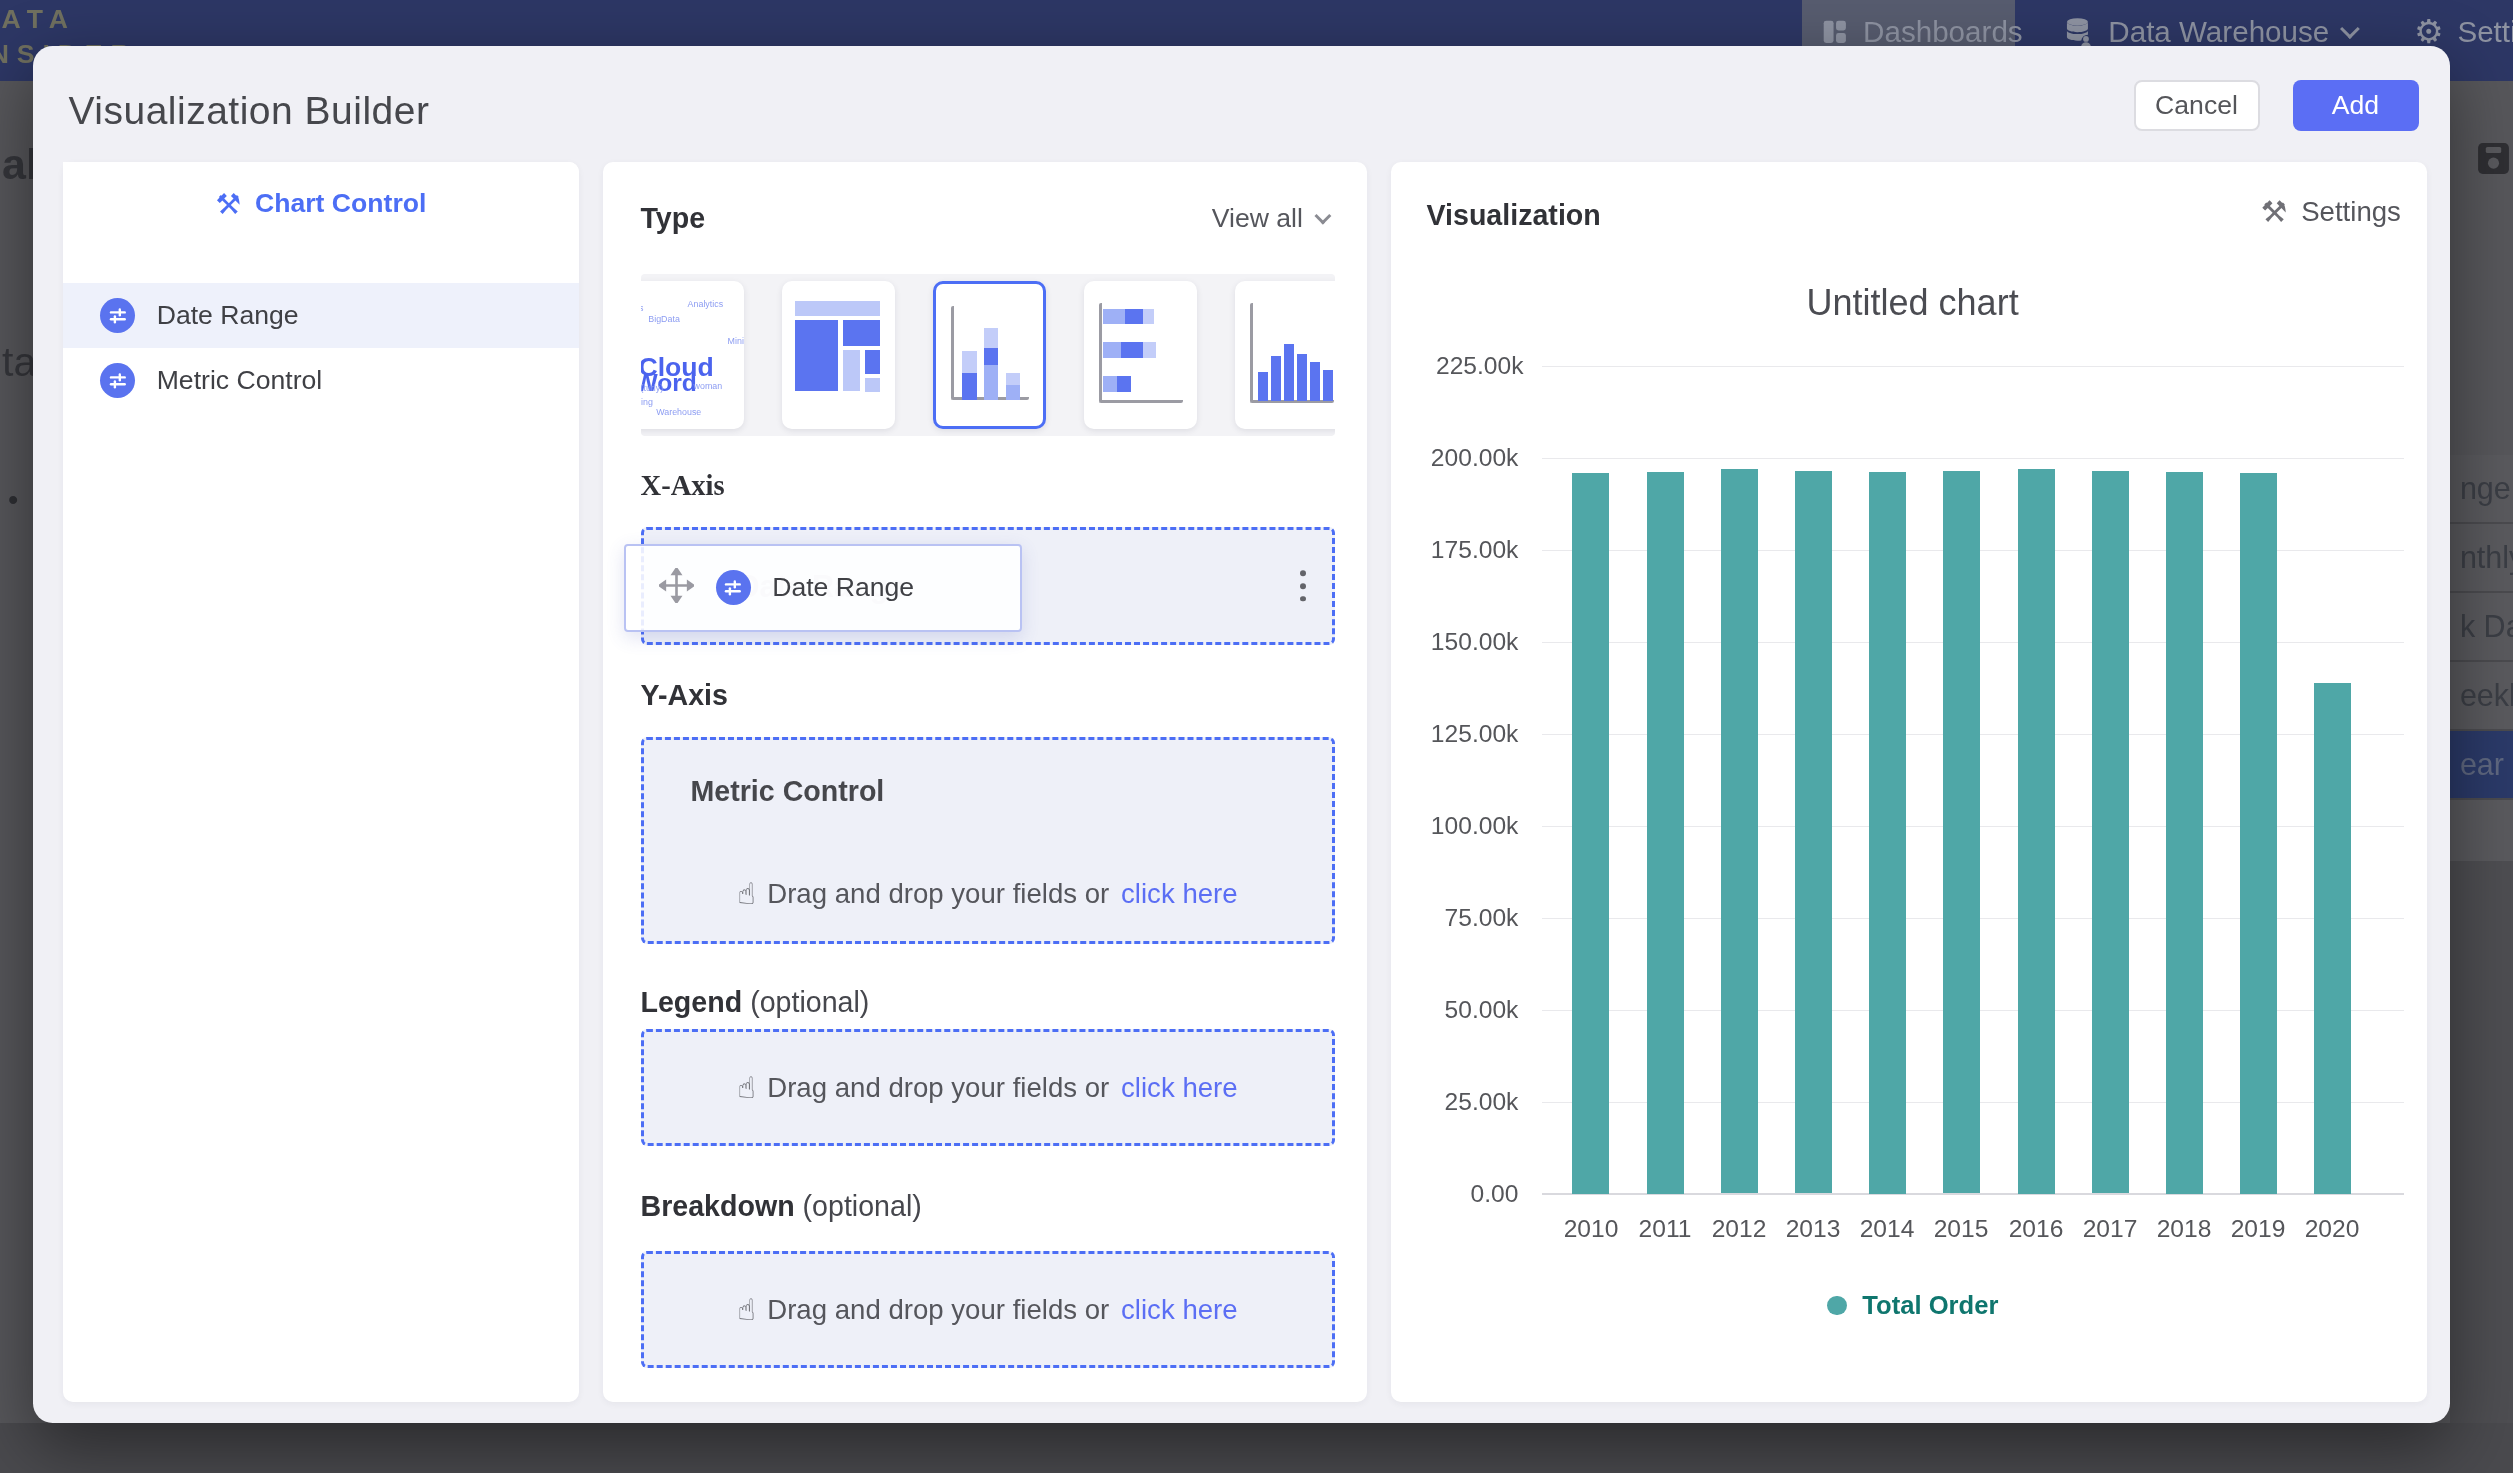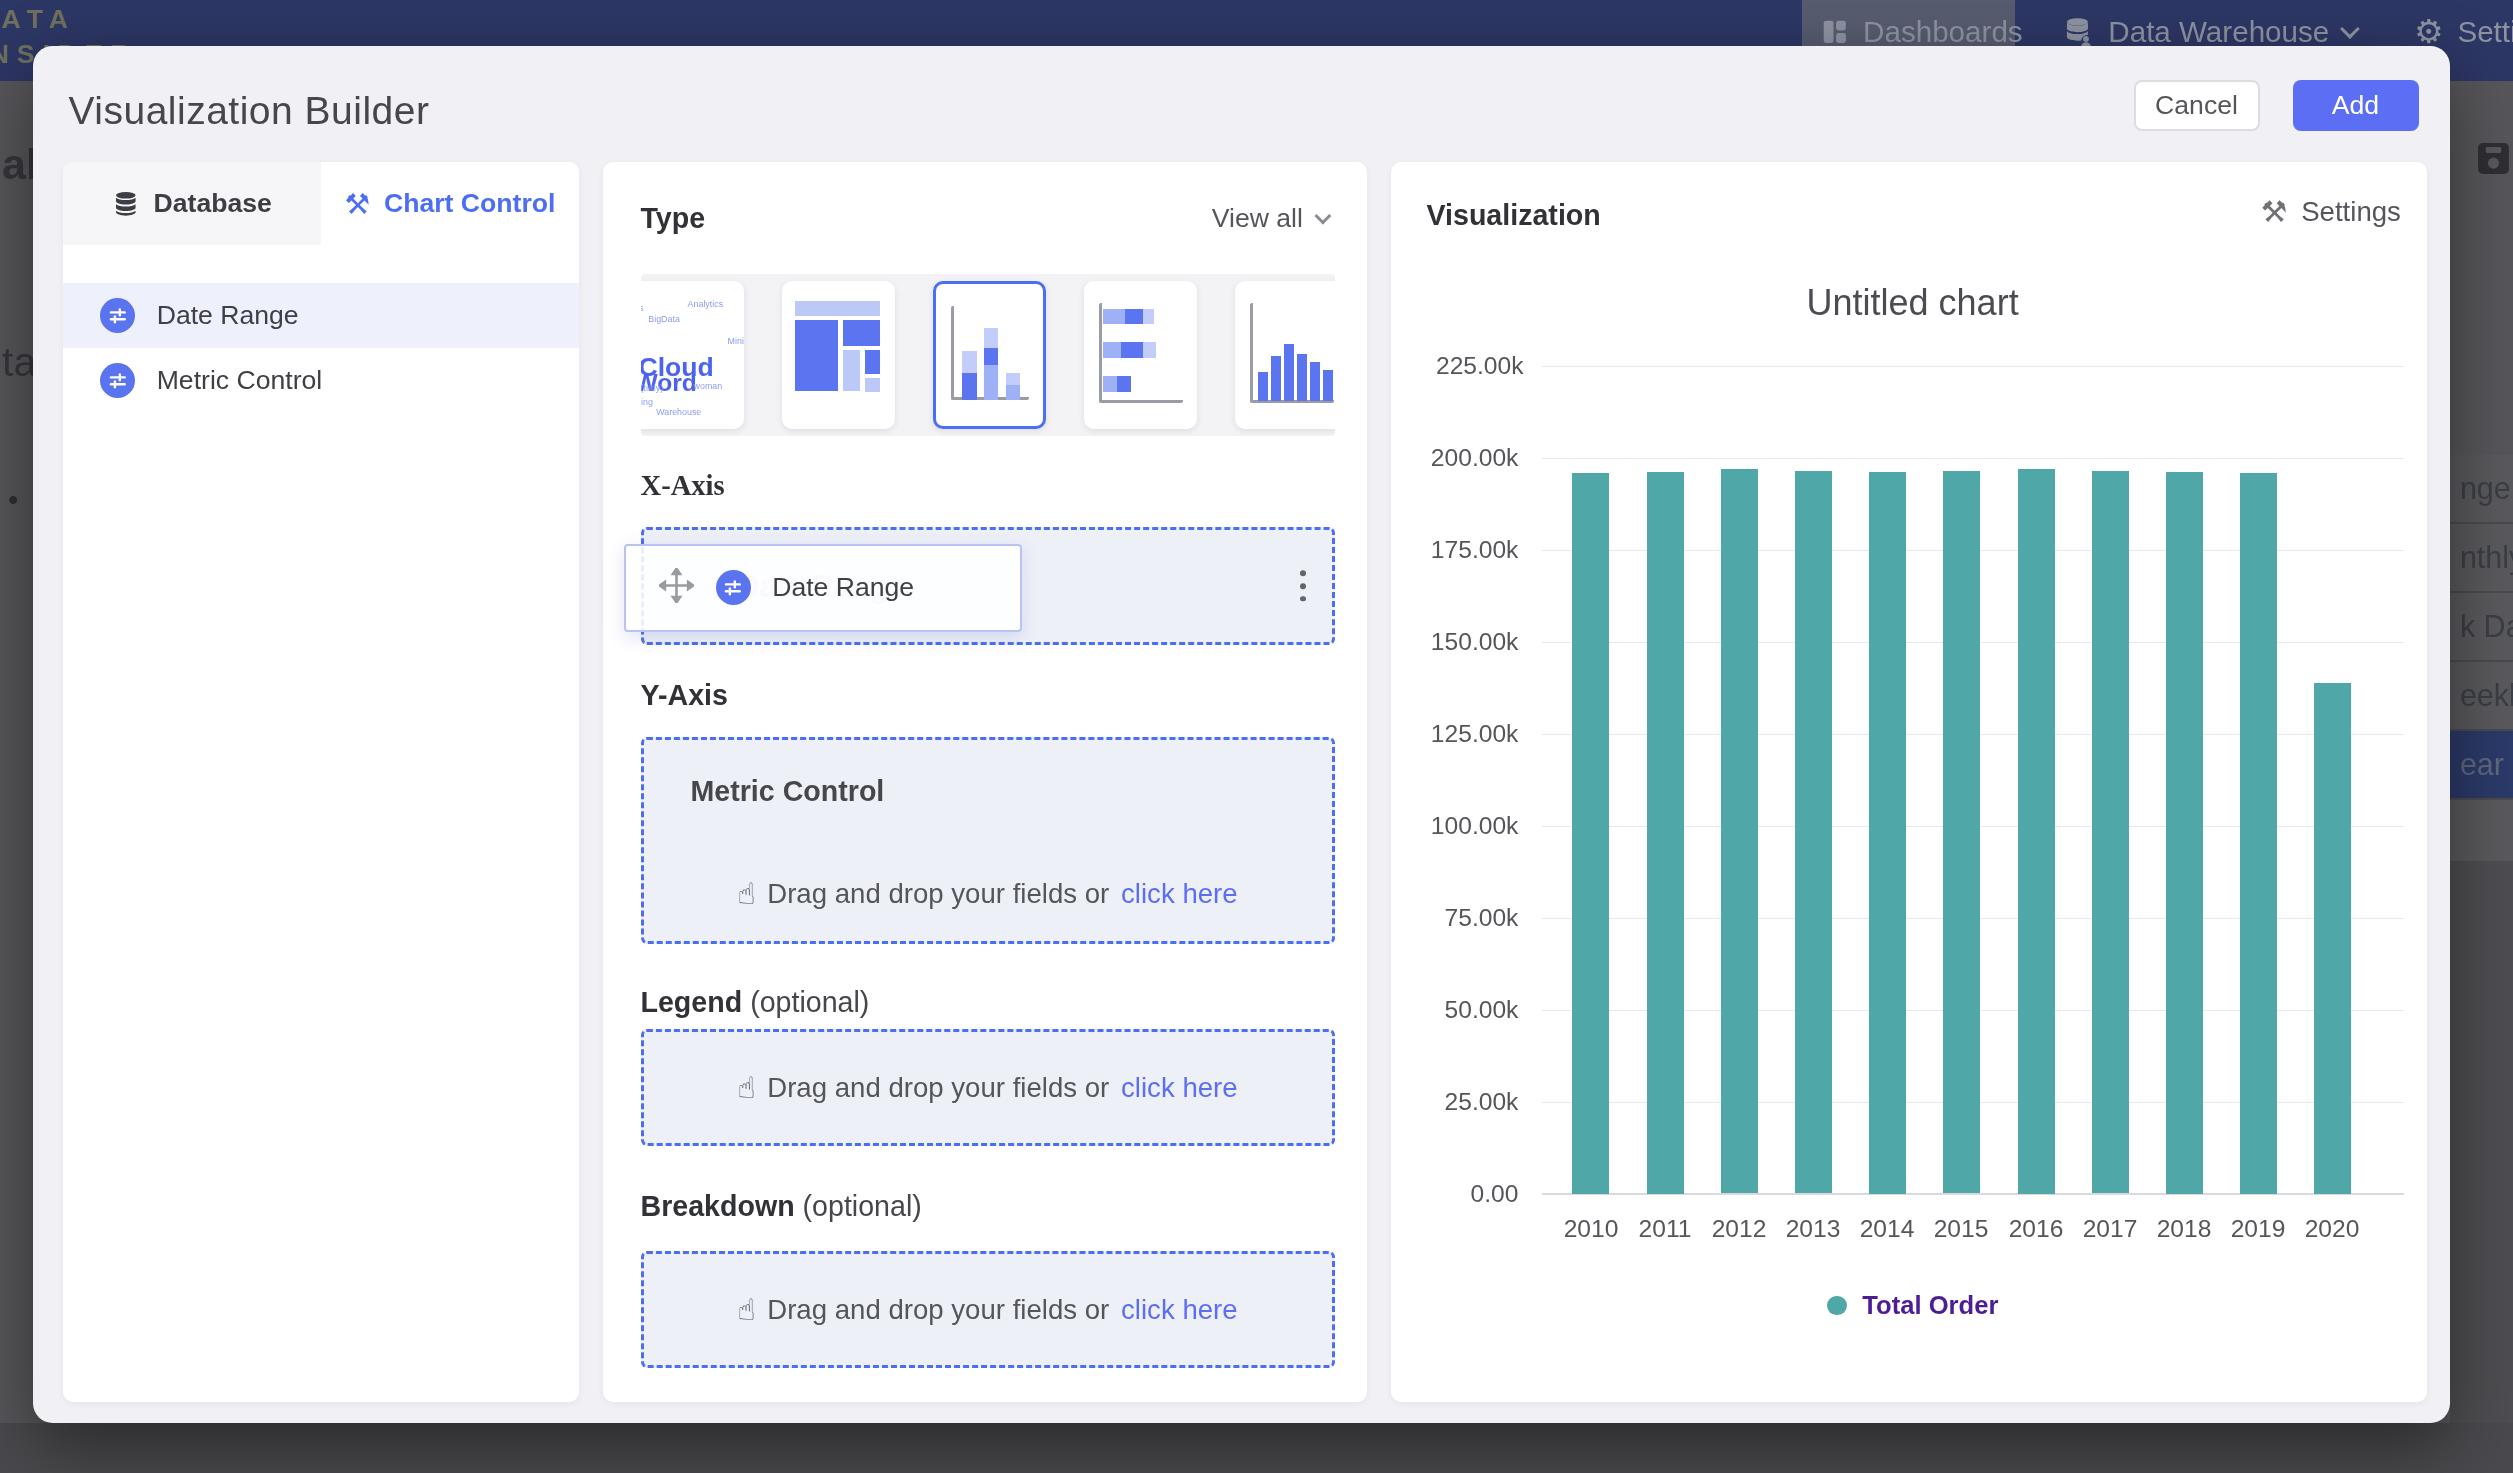--- a/index.html
+++ b/index.html
@@ -91,21 +91,21 @@
   .settings-glyph { font-size:29.6px; color:#707076; }
   .chart-title { position:absolute; left:29.6px; top:120px; width:985px; text-align:center; font-size:36px; font-weight:500; color:#4b4c52; }
   .plot { position:absolute; left:151px; top:204px; width:862px; height:827px; }
   .gridline { position:absolute; left:0; width:862px; height:1px; background:#e9e9ec; }
   .gridline.base { background:#d9d9de; height:2px; }
   .ytick { position:absolute; width:118px; text-align:right; font-size:24.6px; color:#55565a; }
   .bar { position:absolute; background:#4fa7a7; }
   .xcat { position:absolute; width:79px; text-align:center; font-size:24.6px; color:#55565a; }
   .legend-row { position:absolute; left:29.6px; top:1129px; width:985px; display:flex; align-items:center; justify-content:center; gap:15.8px; }
   .legend-dot { width:19.7px; height:19.7px; border-radius:50%; background:#4fa7a7; }
-  .legend-label { font-size:25.6px; font-weight:bold; color:#4c1d95; }
+  .legend-label { font-size:25.6px; font-weight:bold; color:#0f766e; }
 
   
   .grid-icon svg, .db-icon svg { display:block; }
   .move-icon { flex:none; }
 
   
   .wc-big1 { position:absolute; left:3.9px; top:41px; color:#4b63ee; font-weight:bold; font-size:24.6px;margin-top:47px; }
   .wc-big2 { position:absolute; left:7.9px; top:71px; color:#4b63ee; font-weight:bold; font-size:26.6px; }
   .wc-s { position:absolute; color:#8d9df2; font-size:8.9px; }
   
@@ -183,31 +183,20 @@
 </div>
 <div class="page-bottom"></div>
 
 <div class="modal">
   <div class="modal-title">Visualization Builder</div>
   <div class="btn btn-cancel">Cancel</div>
   <div class="btn btn-add">Add</div>
 
   <div class="card card-left">
     <div class="tabs">
-      <div class="tab tab-inactive">
-        <span class="db-icon">
-          <svg width="27.6" height="27.6" viewBox="0 0 24 24" fill="#3d3e43">
-              <ellipse cx="12" cy="4.6" rx="8.5" ry="2.9"></ellipse>
-              <path d="M3.5 6.8c1.5 1.3 4.7 2 8.5 2s7-.7 8.5-2v3c0 1.6-3.8 2.9-8.5 2.9S3.5 11.4 3.5 9.8z"></path>
-              <path d="M3.5 12.4c1.5 1.3 4.7 2 8.5 2s7-.7 8.5-2v3c0 1.6-3.8 2.9-8.5 2.9s-8.5-1.3-8.5-2.9z"></path>
-              <path d="M3.5 18c1.5 1.3 4.7 2 8.5 2s7-.7 8.5-2v1.4c0 1.6-3.8 2.9-8.5 2.9S3.5 21 3.5 19.4z"></path>
-            </svg>
-        </span>
-        <span>Database</span>
-      </div>
       <div class="tab tab-active">
         <span class="tool-glyph" style="color:#4c6ef5;">⚒</span>
         <span>Chart Control</span>
       </div>
     </div>
     <div class="field-list">
       <div class="field-row sel">
         <span class="blue-circle">
           <svg width="19.7" height="19.7" viewBox="0 0 20 20" stroke="#fff" stroke-width="2.4" stroke-linecap="round">
               <line x1="3" y1="6.5" x2="17" y2="6.5"></line>

